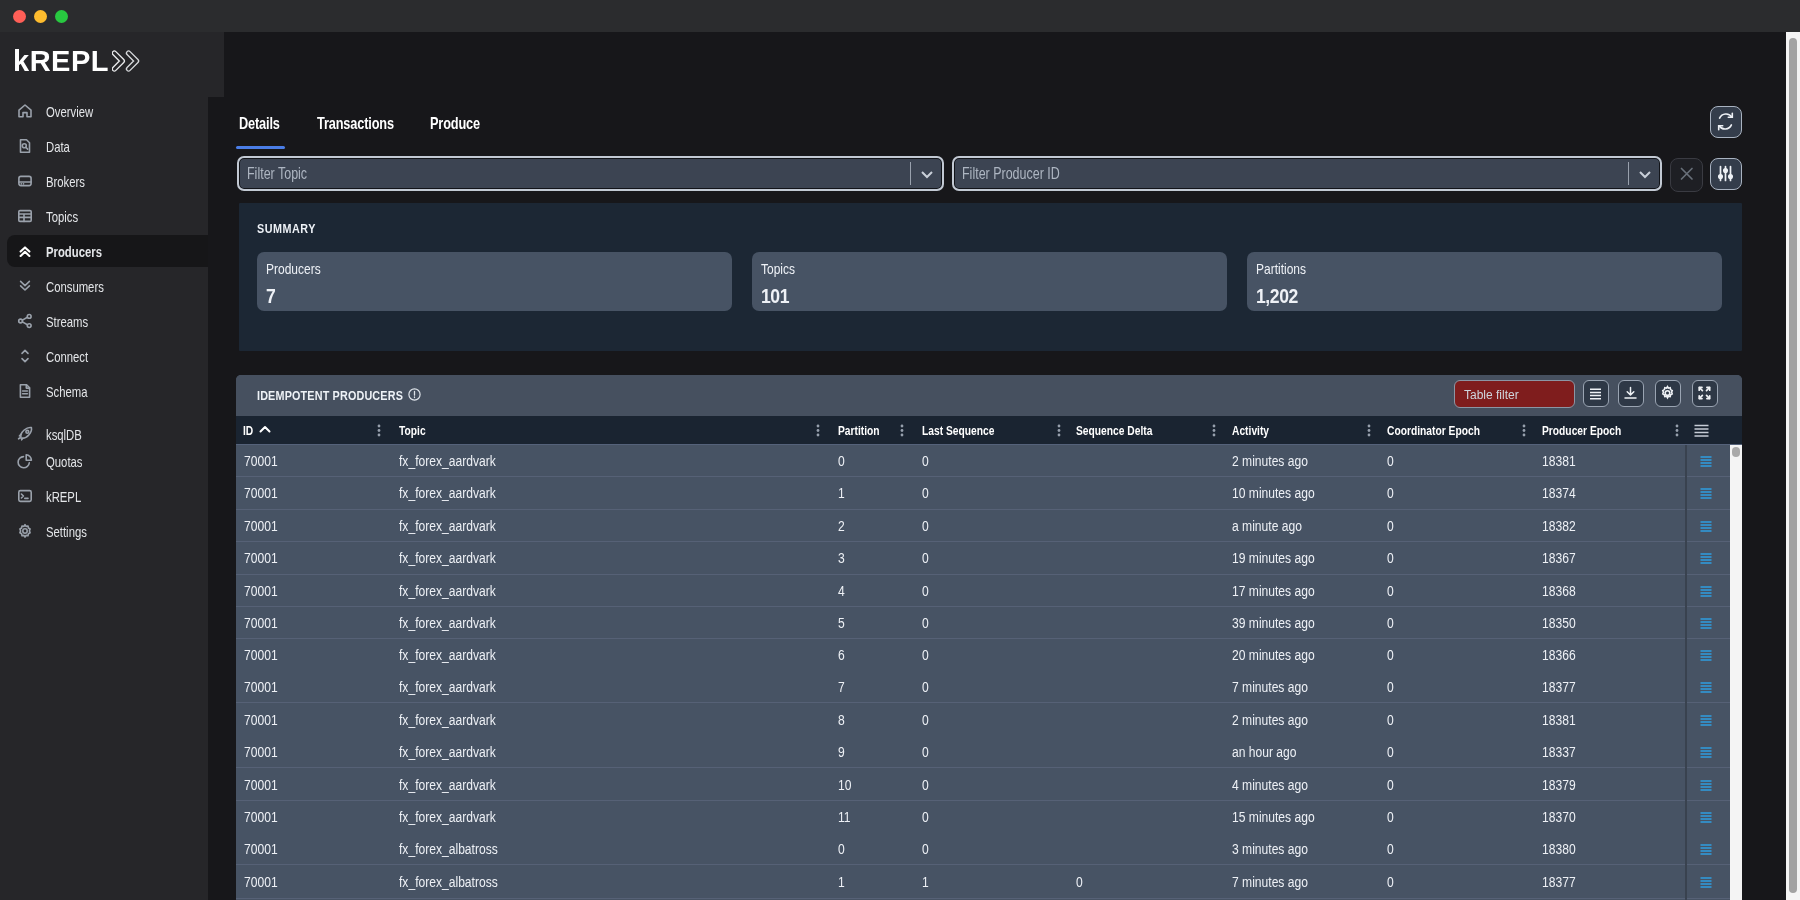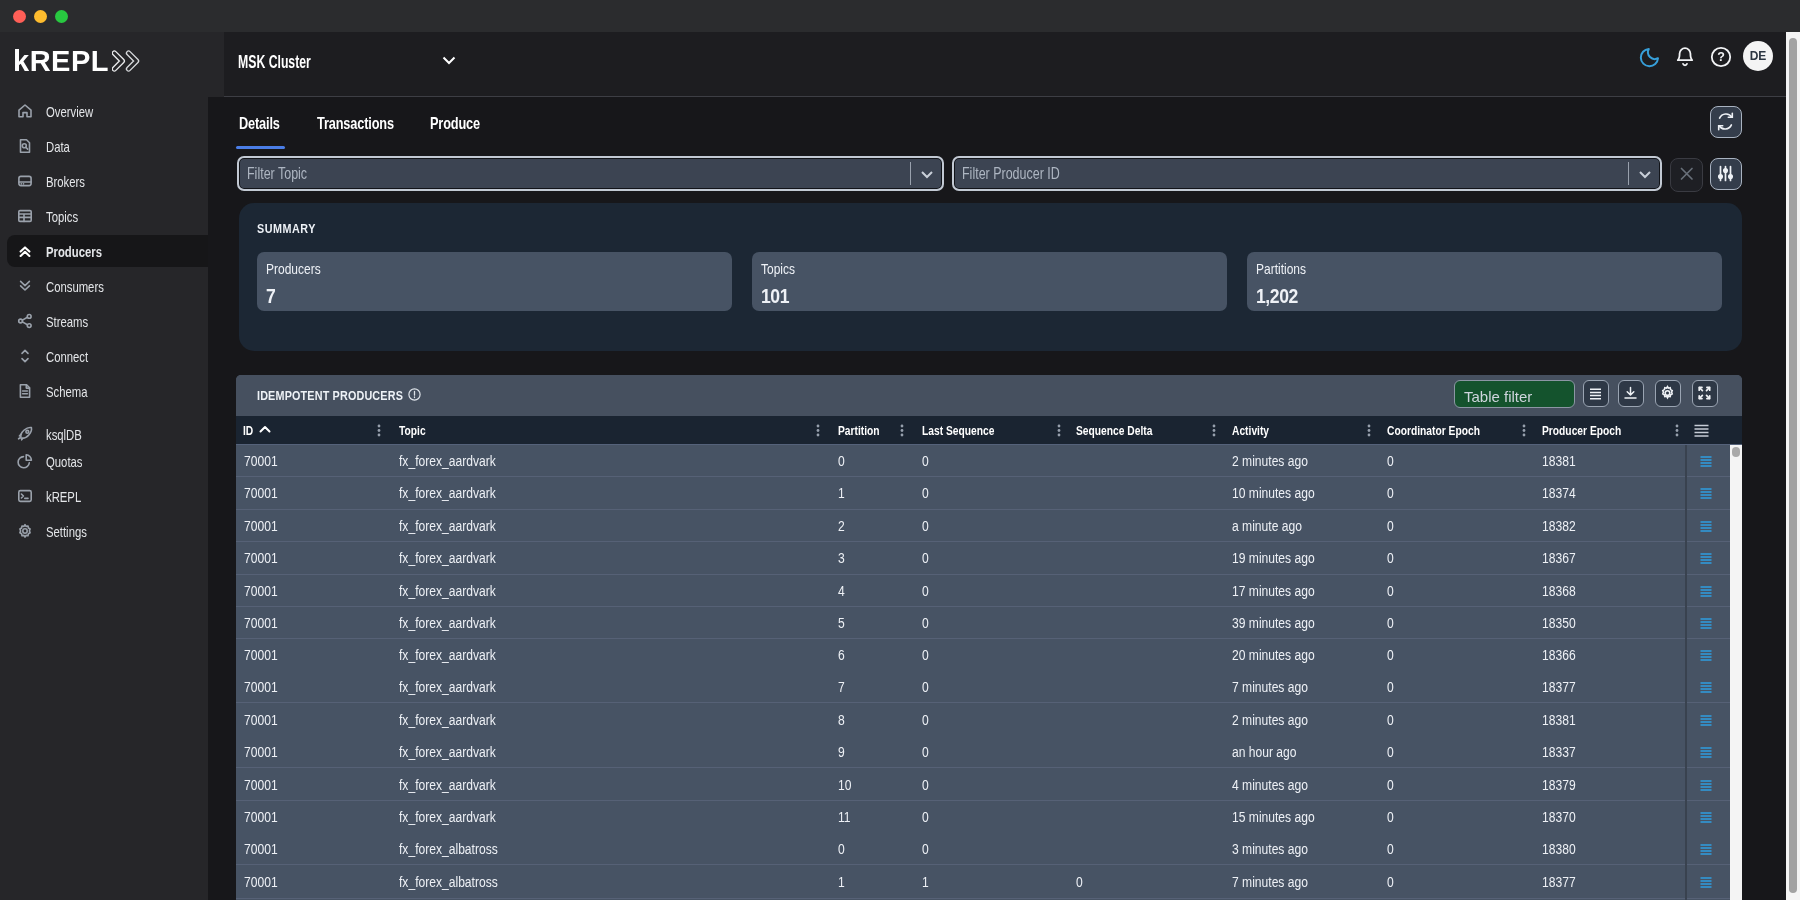--- a/index.html
+++ b/index.html
@@ -33,31 +33,31 @@
 
 
 .finput { position:absolute; top:59px; height:35px; background:#3c4452; border:2px solid #c2c9d3; border-radius:7px; color:#aeb6c2; font-size:16px; box-shadow: inset 0 0 0 1px #121419; }
 .finput .ph { position:absolute; left:8px; top:7px; transform:scaleX(0.78); transform-origin:0 50%; white-space:nowrap; }
 .finput .sep { position:absolute; right:31px; top:4px; width:1.5px; height:23px; background:#99a1ad; }
 .finput .chev { position:absolute; right:9px; top:13px; }
 .sqbtn { position:absolute; width:32px; height:32px; border-radius:8px; background:#343d4b; border:1.5px solid #a9b3c1; }
 #btn-x { left:1462px; top:61px; width:33px; height:34px; background:#1e1f24; border:1px solid #3a3b42; border-radius:8px; }
 
 
-#summary { left:31px; top:106px; width:1503px; height:148px; background:#1c2734; border-radius:15px; }
+#summary { left:31px; top:106px; width:1503px; height:148px; background:#1c2734; border-radius:1px; }
 #summary h3 { position:absolute; left:18px; top:18px; color:#edf1f6; font-size:13px; letter-spacing:0.6px; font-weight:bold; transform:scaleX(0.83); transform-origin:0 50%; }
 .card { position:absolute; top:49px; width:475px; height:59px; background:#475364; border-radius:7px; color:#eef1f6; }
 .card .cl { position:absolute; left:8.5px; top:8px; font-size:15px; transform:scaleX(0.8); transform-origin:0 50%; white-space:nowrap; }
 .card .cv { position:absolute; left:8.5px; top:33px; font-size:20px; font-weight:bold; letter-spacing:-0.5px; transform:scaleX(0.88); transform-origin:0 50%; }
 
 
 #tablepanel { left:28px; top:278px; width:1506px; height:525px; background:#475364; border-radius:5px 5px 0 0; overflow:hidden; }
 #thead1 { position:absolute; left:0; top:0; width:1506px; height:41px; background:#46505f; }
 #thead1 .tt { position:absolute; left:21px; top:13px; color:#eef2f7; font-size:13.5px; font-weight:bold; letter-spacing:0.2px; transform:scaleX(0.8); transform-origin:0 50%; white-space:nowrap; }
-#tfilter { position:absolute; left:1218px; top:5px; width:121px; height:28px; border:1.5px solid #8c96a4; border-radius:6px; background:#14532d; color:#cfd5dd; font-size:15px; }
+#tfilter { position:absolute; left:1218px; top:5px; width:121px; height:28px; border:1.5px solid #8c96a4; border-radius:6px; background:#7f1d1d; color:#cfd5dd; font-size:12px; }
 #tfilter span { position:absolute; left:9px; top:7px; }
 .hbtn { position:absolute; top:5px; width:26px; height:27px; border:1.5px solid #9aa4b2; border-radius:6px; background:#2e3846; }
 #thead2 { position:absolute; left:0; top:41px; width:1506px; height:29px; border-bottom:1.5px solid #55627a; background:#1a2431; color:#fff; font-weight:bold; }
 .hc { position:absolute; top:6.5px; font-size:13.5px; transform:scaleX(0.76); transform-origin:0 50%; white-space:nowrap; }
 .row { position:absolute; left:0; width:1506px; height:32.4px; background:#475364; border-bottom:1.5px solid #566176; color:#eef1f6; font-size:15.5px; }
 .row span { position:absolute; top:7px; transform:scaleX(0.78); transform-origin:0 50%; white-space:nowrap; }
 .c0{left:8px}.c1{left:163px}.c2{left:602px}.c3{left:686px}.c4{left:840px}.c5{left:996px}.c6{left:1151px}.c7{left:1306px}
 #actsep { position:absolute; left:1449px; top:70px; width:1.5px; height:455px; background:#39424f; }
 
 
@@ -177,42 +177,20 @@
         <div class="nav" style="top: 483px;">
           <svg class="ic" viewBox="0 0 18 18">
             <circle cx="9" cy="9" r="2.2" fill="none" stroke="#9aa1ab" stroke-width="1.6" stroke-linecap="round" stroke-linejoin="round"></circle>
             <path d="M9 2.7 l1 1.7 2-0.4 0.4 2 1.7 1 -0.7 1.9 0.7 1.9 -1.7 1 -0.4 2 -2-0.4 -1 1.7 -1-1.7 -2 0.4 -0.4-2 -1.7-1 0.7-1.9 -0.7-1.9 1.7-1 0.4-2 2 0.4 Z" fill="none" stroke="#9aa1ab" stroke-width="1.6" stroke-linecap="round" stroke-linejoin="round"></path>
           </svg>
           <span class="lb">Settings</span>
         </div>
       </div>
   </div>
 
-  <div id="topbar" class="abs">
-    <div id="cluster">MSK Cluster</div>
-    <svg id="cluster-chev" width="14" height="9" viewBox="0 0 14 9">
-        <path d="M1.5 1.5 L7 7 L12.5 1.5" stroke="#fff" stroke-width="2" fill="none"></path>
-      </svg>
-    <div id="topicons">
-      <svg style="position:absolute;left:1414px;top:13px" width="24" height="24" viewBox="0 0 24 24">
-          <path d="M20 13.2 A8.6 8.6 0 1 1 10.8 4 A6.8 6.8 0 0 0 20 13.2 Z" fill="none" stroke="#379fd9" stroke-width="2" stroke-linejoin="round"></path>
-        </svg>
-      <svg style="position:absolute;left:1449px;top:13px" width="24" height="24" viewBox="0 0 24 24">
-          <g fill="none" stroke="#f2f3f5" stroke-width="1.8" stroke-linecap="round" stroke-linejoin="round">
-            <path d="M12 3.2 a5.4 5.4 0 0 1 5.4 5.4 c0 5 1.8 6.6 1.8 6.6 H4.8 c0 0 1.8-1.6 1.8-6.6 A5.4 5.4 0 0 1 12 3.2 Z"></path>
-            <path d="M10 18.8 a2.1 2.1 0 0 0 4 0"></path>
-          </g>
-        </svg>
-      <svg style="position:absolute;left:1485px;top:13px" width="24" height="24" viewBox="0 0 24 24">
-          <circle cx="12" cy="12" r="9.2" fill="none" stroke="#f2f3f5" stroke-width="1.8"></circle>
-          <text x="12" y="16.3" text-anchor="middle" font-family="Liberation Sans, sans-serif" font-size="12.5" font-weight="bold" fill="#f2f3f5">?</text>
-        </svg>
-      <div style="position:absolute;left:1519px;top:9px;width:30px;height:30px;border-radius:50%;background:#f4f4f4;color:#2c3642;font-size:12px;font-weight:bold;text-align:center;line-height:30px;">DE</div>
-    </div>
-  </div>
 
   <div id="content" class="abs">
     <div class="tab" style="left:31px">Details</div>
     <div class="tab" style="left:109px">Transactions</div>
     <div class="tab" style="left:222px">Produce</div>
     <div id="tab-underline"></div>
 
     <div class="finput" style="left:744px;width:710px">
         <span class="ph">Filter Producer ID</span>
         <span class="sep"></span>

